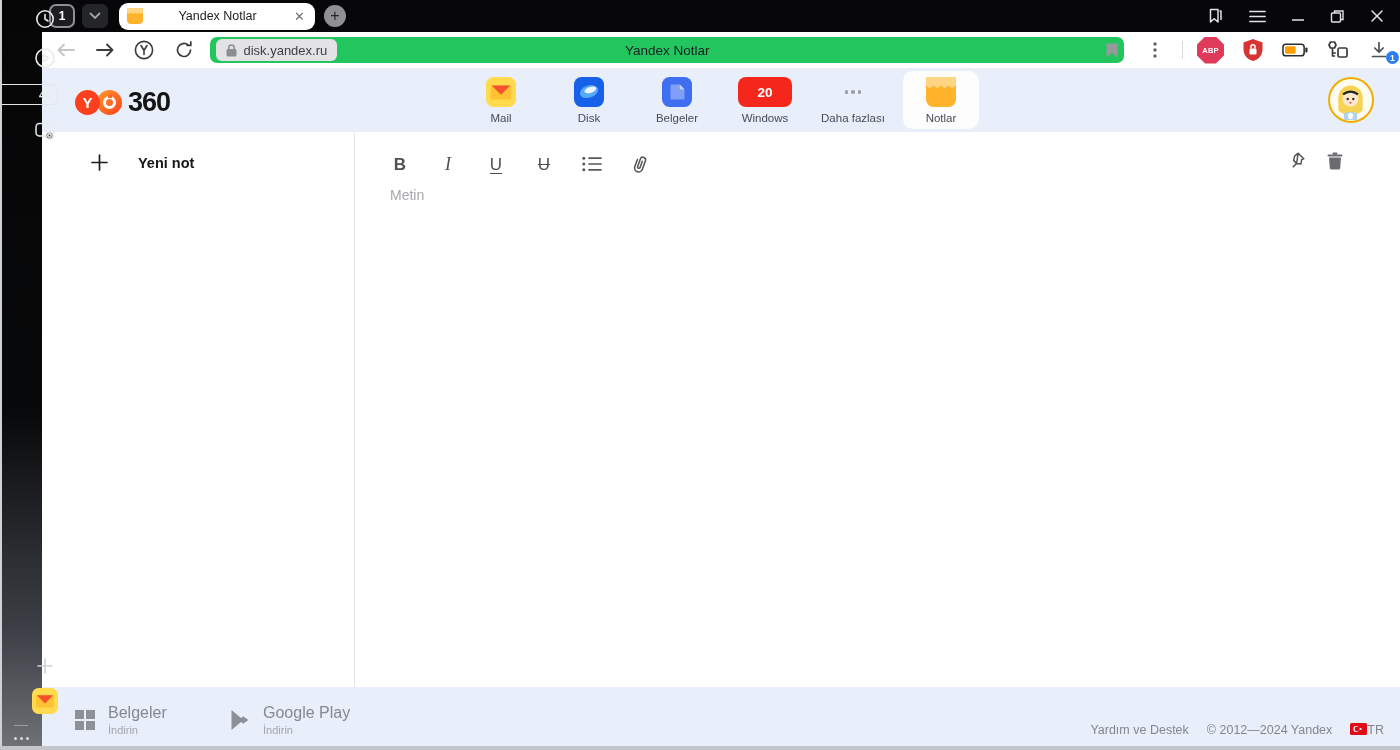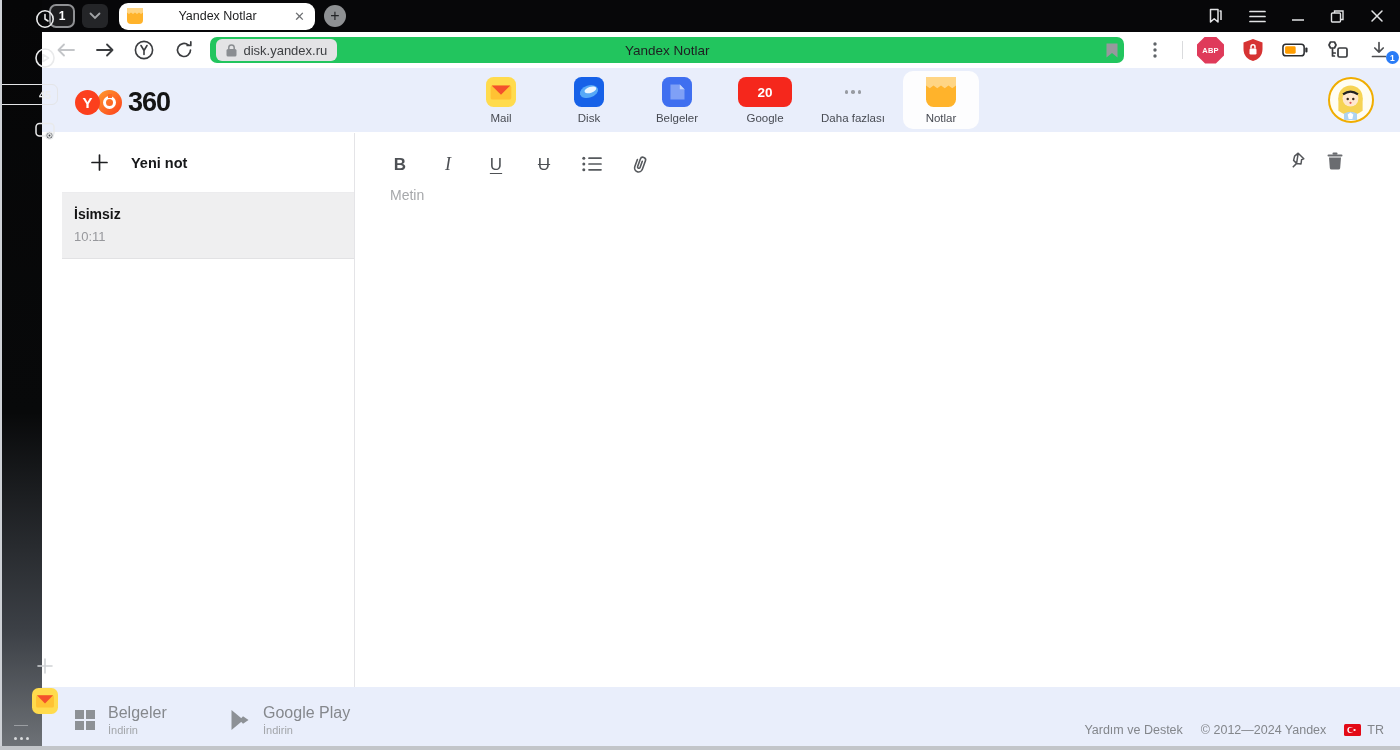--- a/index.html
+++ b/index.html
@@ -76,21 +76,21 @@
             display:flex;align-items:center;justify-content:center;}
   .more-ic{width:30px;height:30px;display:flex;align-items:center;justify-content:center;gap:3px;}
   .more-ic i{width:3.5px;height:3.5px;border-radius:50%;background:#989ba2;}
   .avatar{position:absolute;right:26px;top:9px;width:46px;height:46px;border-radius:50%;border:2.5px solid #f0ad00;
           background:#fffdf2;overflow:hidden;box-sizing:border-box;}
 
   
   .card{position:absolute;left:62px;top:133px;width:1323px;height:554px;background:#fff;
         border-radius:12px 12px 0 0;display:flex;overflow:hidden;}
   .notes-panel{width:293px;border-right:1px solid #e4e4e7;box-sizing:border-box;}
-  .new-note{height:59px;display:flex;align-items:center;padding-left:29px;gap:23px;}
+  .new-note{height:59px;display:flex;align-items:center;padding-left:29px;gap:30px;}
   .new-note-label{font-size:14.5px;font-weight:700;color:#17181a;}
   .note-item{background:#efeff0;border-top:1px solid #ececee;border-bottom:1px solid #e2e2e4;
              padding:13px 16px 14px 12px;}
   .note-title{font-size:14px;font-weight:700;color:#141414;}
   .note-time{font-size:13px;color:#97989c;margin-top:7px;}
 
   .editor{flex:1;position:relative;padding:18px 40px 0 35px;box-sizing:border-box;}
   .fmtbar{display:flex;align-items:center;gap:28px;height:26px;}
   .fmt-btn{min-width:20px;text-align:center;color:#4e5155;font-size:17px;line-height:1;}
   .fmt-bold{font-weight:800;}
@@ -103,21 +103,21 @@
 
   
   .footer{position:absolute;left:42px;top:687px;right:0;height:59px;background:#e9eefb;}
   .store{position:absolute;top:17px;display:flex;align-items:center;gap:13px;}
   .store-win{left:33px;}
   .store-gp{left:188px;}
   .store-title{font-size:16px;color:#85888d;}
   .store-sub{font-size:11px;color:#a3a6aa;margin-top:2px;}
   .legal{position:absolute;right:16px;bottom:9px;display:flex;align-items:center;gap:18px;
          font-size:12.5px;color:#83868b;}
-  .lang{display:flex;align-items:center;gap:6px;}
+  .lang{display:flex;align-items:flex-start;}
 </style>
 </head>
 <body>
 
 <div class="rail">
   <div class="rail-top">
     <div class="rail-btn">
       <svg width="22" height="22" viewBox="0 0 22 22" fill="none" stroke="#e9eaeb" stroke-width="1.6">
         <circle cx="11" cy="11" r="8.2"></circle>
           <path d="M11 6.5 V11 L14 13" stroke-linecap="round"></path>
@@ -325,21 +325,21 @@
         <rect width="32" height="32" rx="8" fill="#3f6ff0"></rect>
         <path d="M9 8 H19 L24 13 V24 H9 Z" fill="#7fa0f6"></path>
         <path d="M19 8 L24 13 H19 Z" fill="#c3d4fc"></path>
       </svg>
       <span class="app-label">Belgeler</span>
     </div>
     <div class="app">
       <div class="cal-icon">
         <span>20</span>
       </div>
-      <span class="app-label">Google</span>
+      <span class="app-label">Windows</span>
     </div>
     <div class="app">
       <div class="more-ic">
           <i></i>
           <i></i>
           <i></i>
         </div>
       <span class="app-label">Daha fazlası</span>
     </div>
     <div class="app selected">
@@ -366,24 +366,20 @@
   </div>
 </div>
 
 <div class="card">
   <div class="notes-panel">
     <div class="new-note">
       <svg width="17" height="17" viewBox="0 0 17 17" stroke="#1d1e20" stroke-width="1.7" stroke-linecap="round">
         <path d="M8.5 1 V16 M1 8.5 H16"></path>
       </svg>
       <span class="new-note-label">Yeni not</span>
-    </div>
-    <div class="note-item">
-      <div class="note-title">İsimsiz</div>
-      <div class="note-time">10:11</div>
     </div>
   </div>
 
   <div class="editor">
     <div class="fmtbar">
       <span class="fmt-btn fmt-bold">B</span>
       <span class="fmt-btn fmt-italic">I</span>
       <span class="fmt-btn fmt-underline">U</span>
       <span class="fmt-btn fmt-strike">U</span>
       <span class="fmt-btn">

